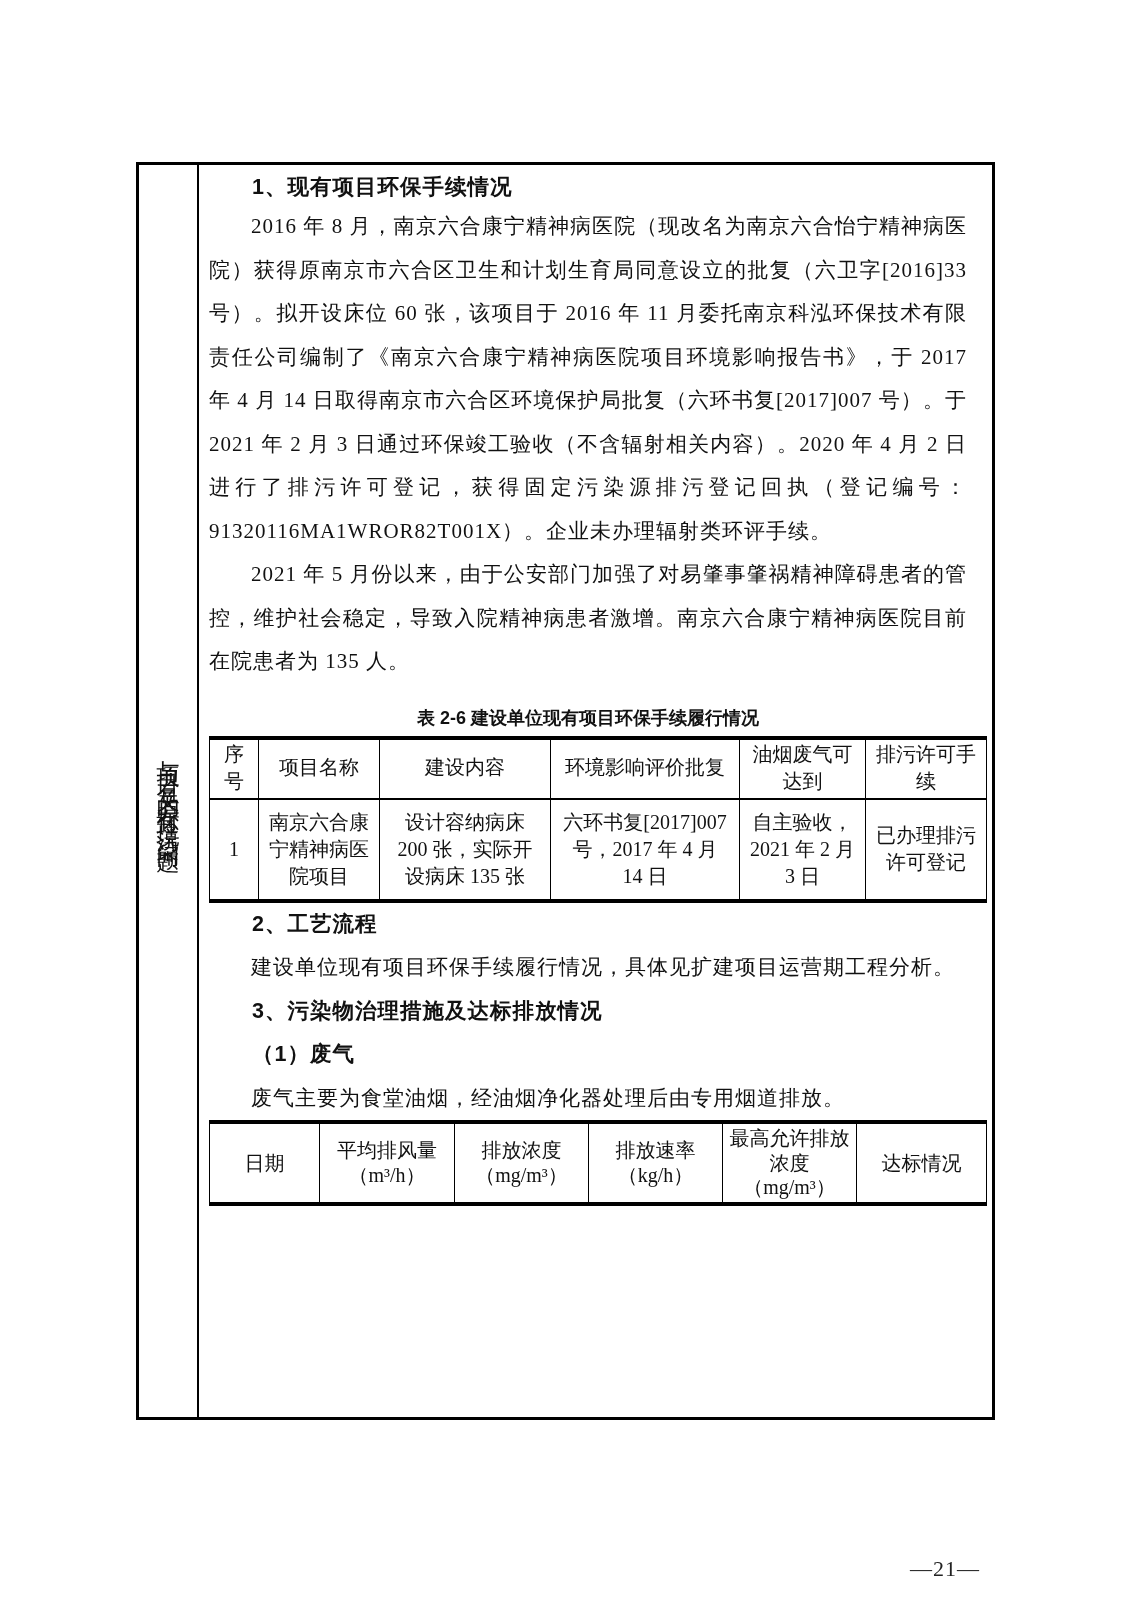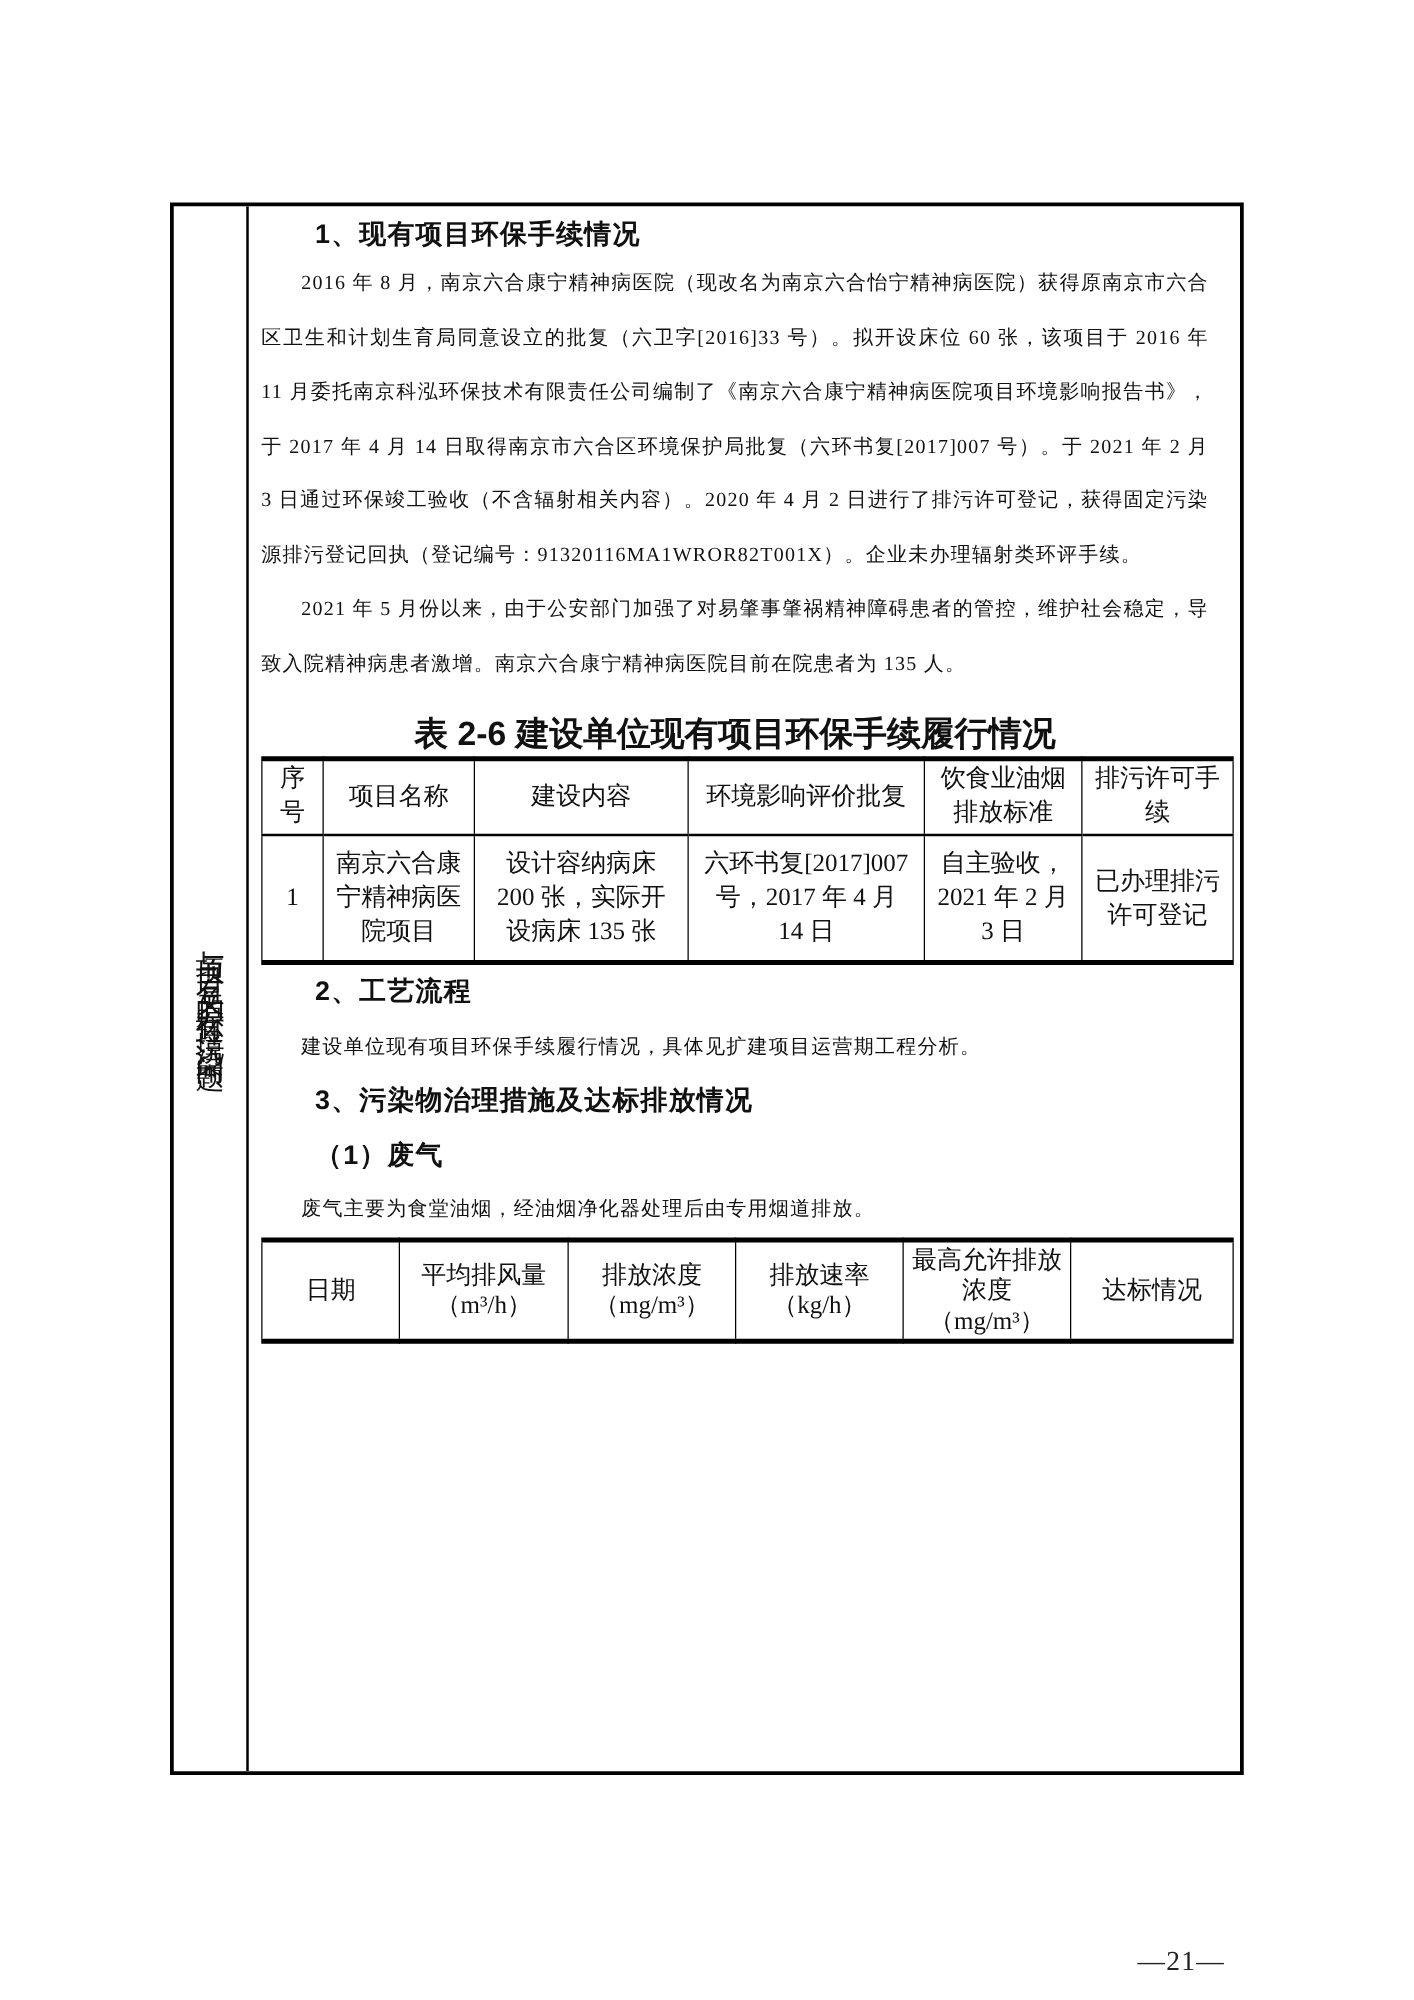--- a/index.html
+++ b/index.html
@@ -58,31 +58,31 @@
     line-height: 43.5px;
     text-indent: 2em;
     letter-spacing: 1px;
     margin: 0;
   }
   .h-first {
     line-height: 36px;
     margin-top: 4px;
   }
   .para {
-    font-size: 16px;
+    font-size: 21px;
     line-height: 43.5px;
     letter-spacing: 1px;
     text-align: justify;
     text-indent: 2em;
     margin: 0;
   }
   .tbl-title {
     font-family: "Liberation Sans", "DejaVu Sans", sans-serif;
     font-weight: bold;
-    font-size: 27px;
+    font-size: 18px;
     line-height: 36px;
     text-align: center;
     margin: 16px 0 0 0;
   }
   .tbl-title-27 {
     margin-top: 12px;
   }
   table.data-table {
     width: 100%;
     border-collapse: collapse;
@@ -149,21 +149,21 @@
           <col style="width:189px">
           <col style="width:126px">
           <col style="width:121px">
         </colgroup>
         <thead>
           <tr>
             <th>序号</th>
             <th>项目名称</th>
             <th>建设内容</th>
             <th>环境影响评价批复</th>
-            <th>饮食业油烟排放标准</th>
+            <th>油烟废气可达到</th>
             <th>排污许可手续</th>
           </tr>
         </thead>
         <tbody>
           <tr>
             <td>1</td>
             <td>南京六合康宁精神病医院项目</td>
             <td>设计容纳病床 200 张，实际开设病床 135 张</td>
             <td>六环书复[2017]007 号，2017 年 4 月 14 日</td>
             <td>自主验收，2021 年 2 月 3 日</td>

